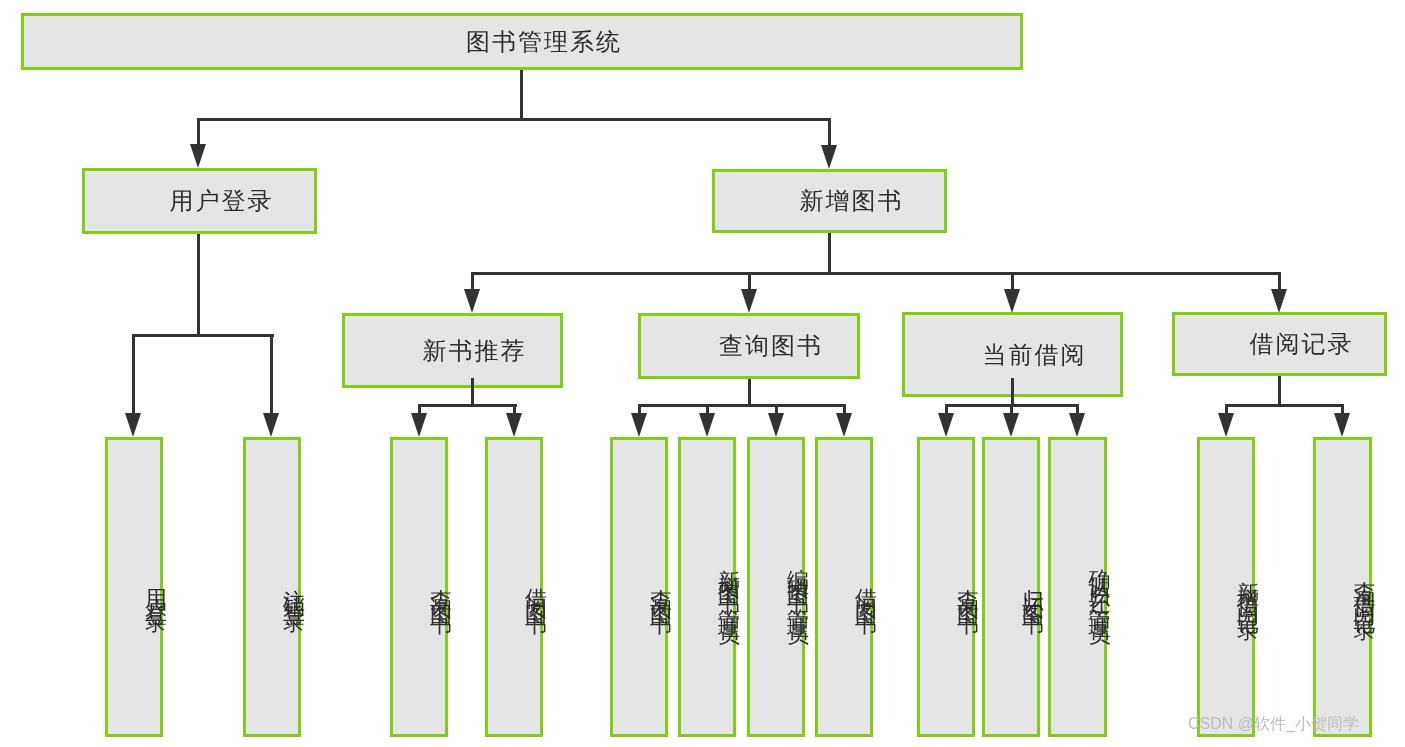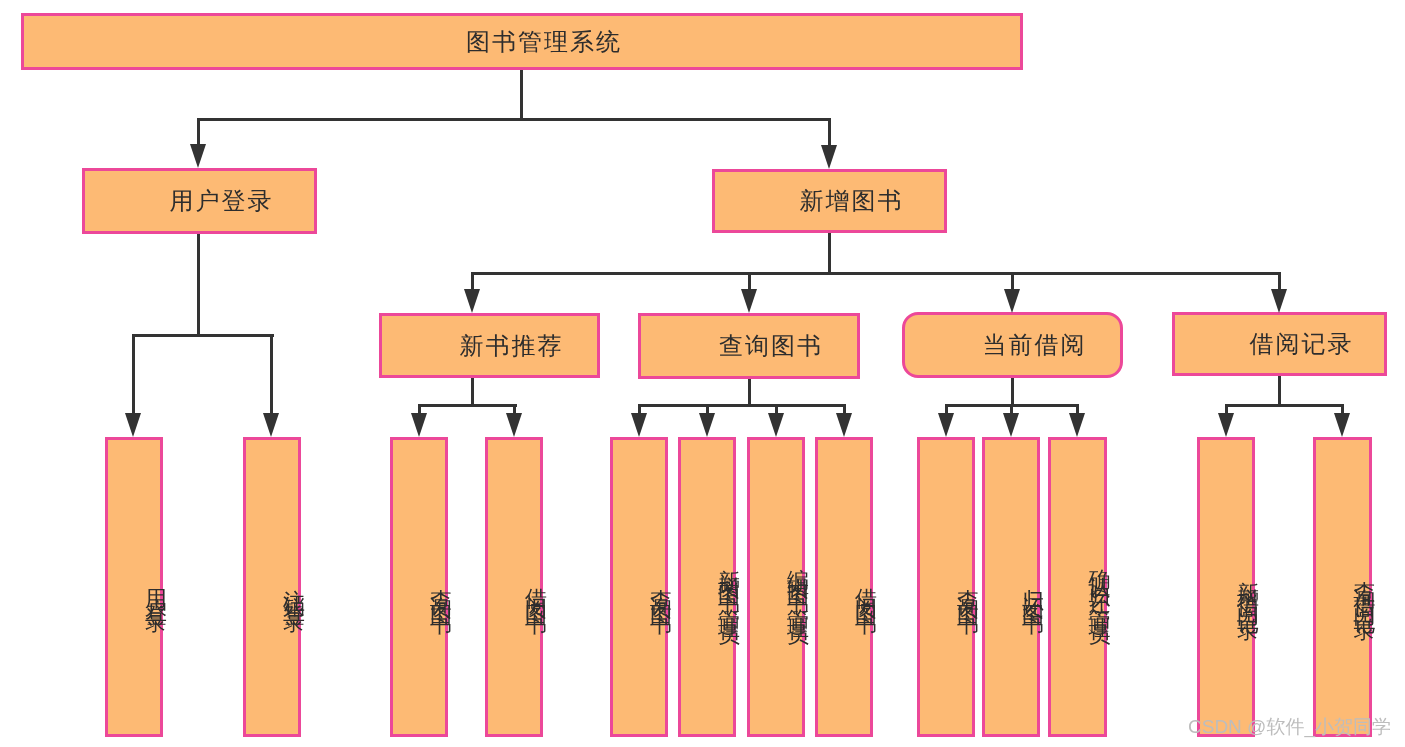--- a/index.html
+++ b/index.html
@@ -6,22 +6,22 @@
   body {
     width: 1405px; height: 747px;
     background: #ffffff;
     position: relative;
     overflow: hidden;
     font-family: "Liberation Sans", sans-serif;
   }
   .box {
     position: absolute;
     box-sizing: border-box;
-    border: 3px solid #ec4899;
-    background: #fdba74;
+    border: 3px solid #84cc16;
+    background: #e5e5e5;
     color: #2d2d2d;
     display: flex;
     align-items: center;
     justify-content: center;
     padding-left: 44px;
   }
   .box.h { font-size: 24px; letter-spacing: 2px; white-space: nowrap; }
   .box.v {
     writing-mode: vertical-rl;
     text-orientation: mixed;
@@ -34,35 +34,35 @@
     position: absolute;
     width: 0; height: 0;
     border-left: 8px solid transparent;
     border-right: 8px solid transparent;
     border-top: 24px solid #333333;
   }
   .watermark {
     position: absolute;
     left: 1188px; top: 714px;
     color: #bdbdbd;
-    font-size: 19px;
+    font-size: 16px;
     white-space: nowrap;
   }
 </style>
 </head>
 <body>
 
 <div class="box h" style="left:21px; top:13px; width:1002px; height:57px;">图书管理系统</div>
 
 <div class="box h" style="left:82px; top:168px; width:235px; height:66px;">用户登录</div>
 <div class="box h" style="left:712px; top:169px; width:235px; height:64px;">新增图书</div>
 
-<div class="box h" style="left:379px; top:313px; width:221px; height:65px;">新书推荐</div>
+<div class="box h" style="left:342px; top:313px; width:221px; height:75px;">新书推荐</div>
 <div class="box h" style="left:638px; top:313px; width:222px; height:66px;">查询图书</div>
-<div class="box h" style="left:902px; top:312px; width:221px; height:66px;border-radius:16px;">当前借阅</div>
+<div class="box h" style="left:902px; top:312px; width:221px; height:85px;">当前借阅</div>
 <div class="box h" style="left:1172px; top:312px; width:215px; height:64px;">借阅记录</div>
 
 <div class="box v" style="left:105px; top:437px; width:58px; height:300px;">用户登录</div>
 <div class="box v" style="left:243px; top:437px; width:58px; height:300px;">注销登录</div>
 
 <div class="box v" style="left:390px; top:437px; width:58px; height:300px;">查询图书</div>
 <div class="box v" style="left:485px; top:437px; width:58px; height:300px;">借阅图书</div>
 
 <div class="box v" style="left:610px; top:437px; width:58px; height:300px;">查询图书</div>
 <div class="box v" style="left:678px; top:437px; width:58px; height:300px;">新增图书（管理员）</div>

